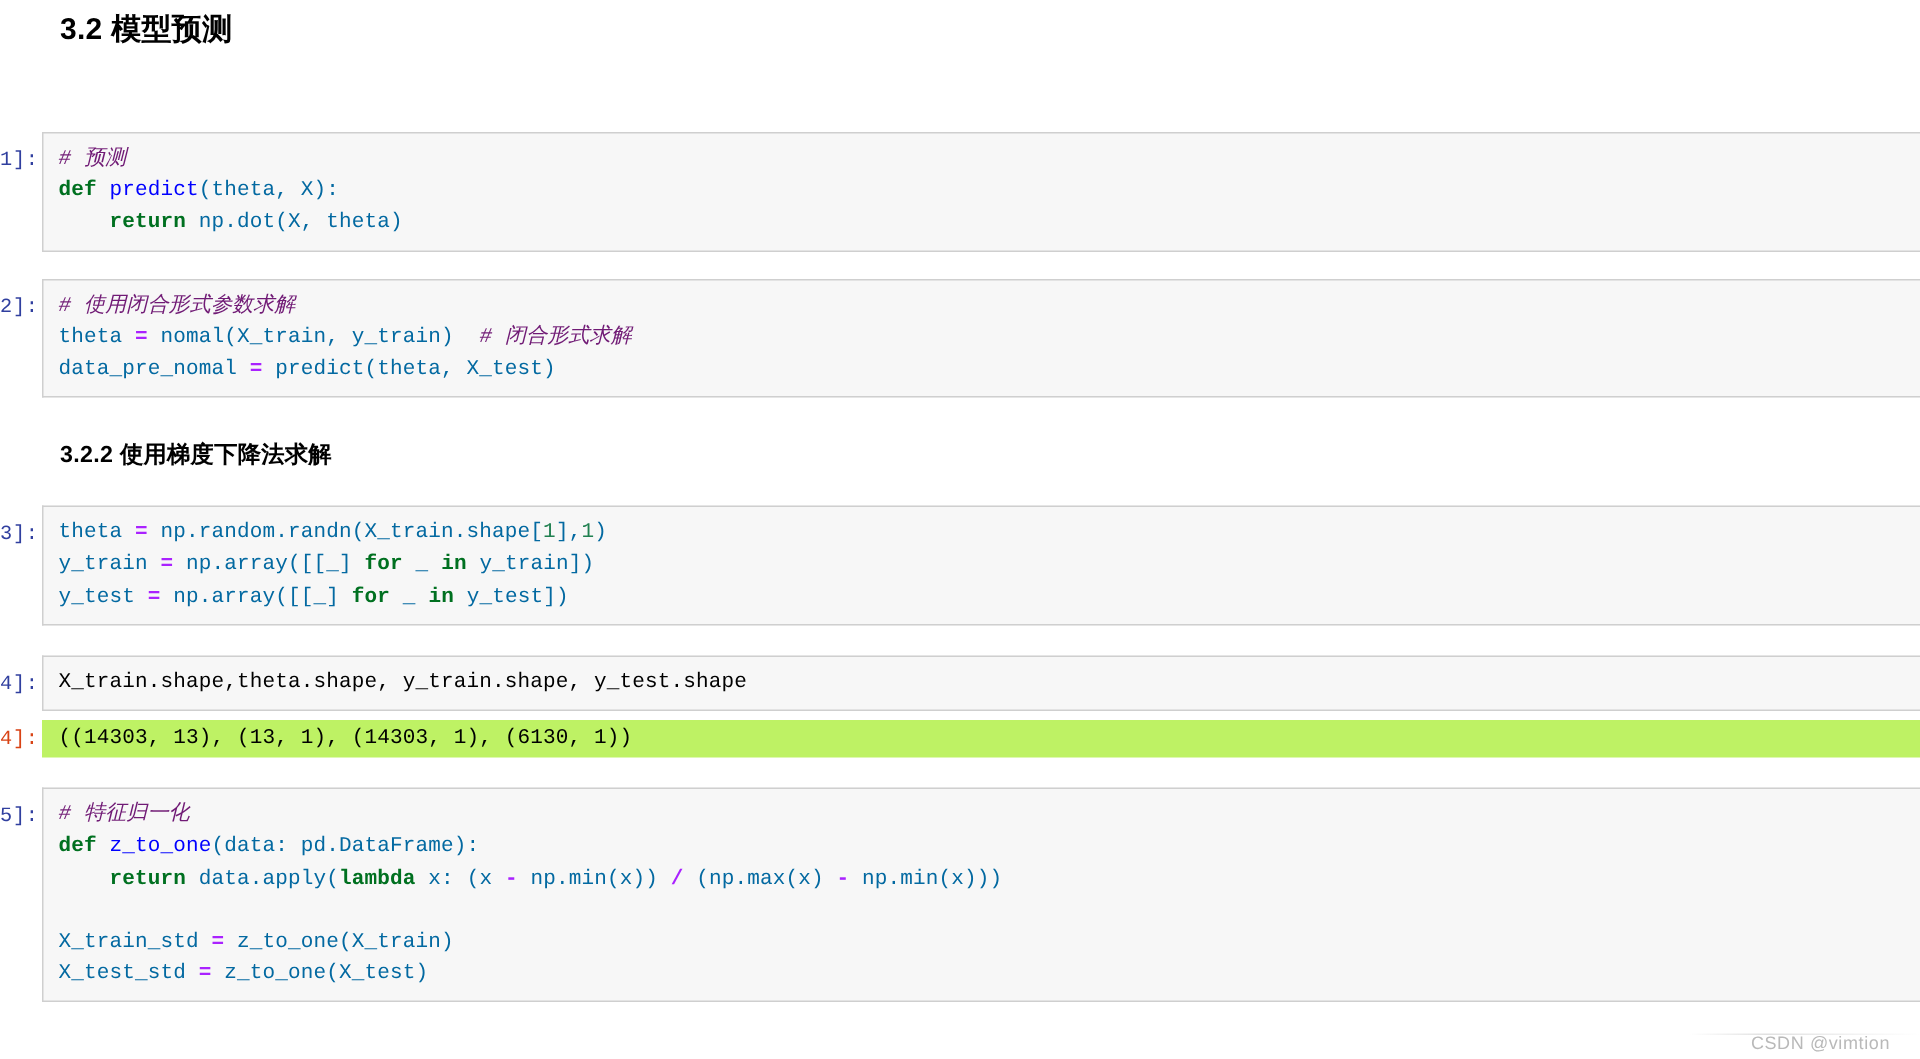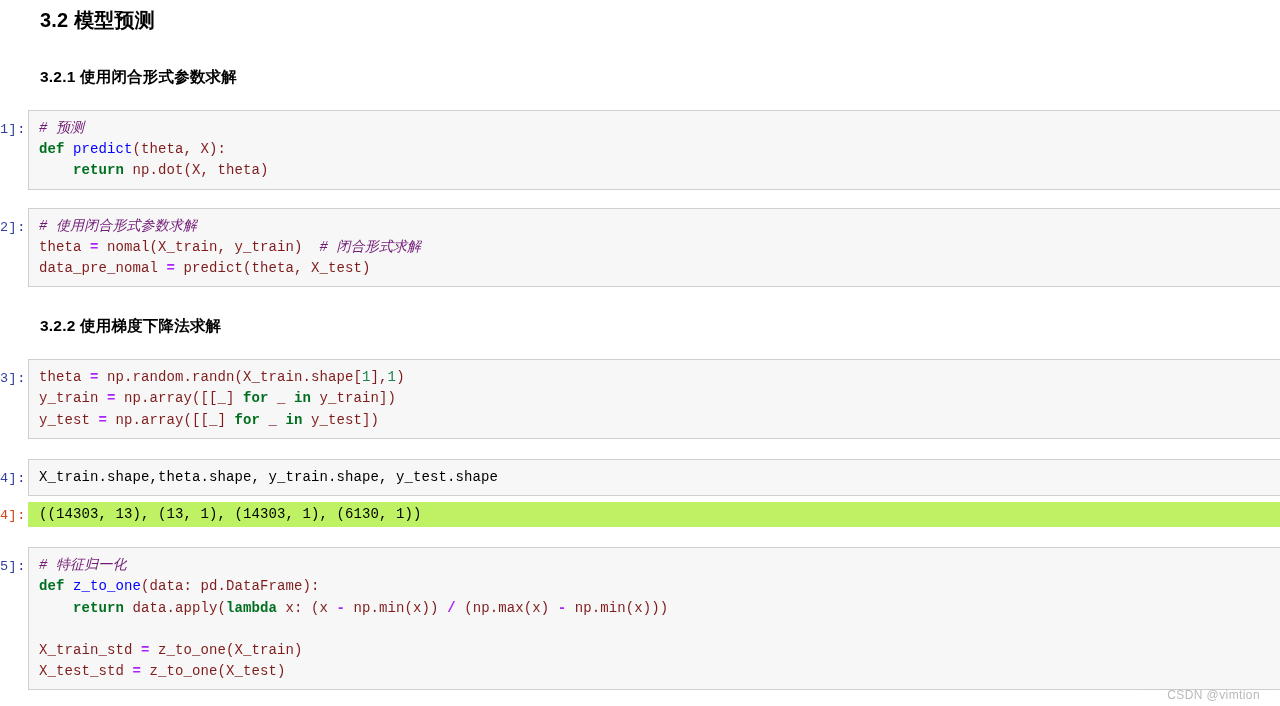--- a/index.html
+++ b/index.html
@@ -109,21 +109,21 @@
     color: #000000;
     letter-spacing: 0.1px;
   }
 
   
   .tk-c  { color: #701a75; font-style: italic; }            
   .tk-k  { color: #007020; font-weight: bold; }             
   .tk-nf { color: #0000FF; }                                
   .tk-o  { color: #AA22FF; font-weight: bold; }             
   .tk-mi { color: #208050; }                                
-  .tk-n  { color: #7f1d1d; margin-top: 40px; }                                
+  .tk-n  { color: #0369a1; margin-top: 40px; }                                
 
   .gap-sm { height: 18px; }
   .gap-md { height: 20px; }
   .gap-out { height: 6px; }
 
   
   .watermark {
     position: absolute;
     right: 20px;
     bottom: 4px;
@@ -145,23 +145,20 @@
 </head>
 <body>
 
 <div class="notebook">
 
   <div class="heading-row">
     <h2 class="h-main">3.2 模型预测</h2>
   </div>
   <div class="sp-after-h2"></div>
 
-  <div class="heading-row">
-    <h3 class="h-sub">3.2.1 使用闭合形式参数求解</h3>
-  </div>
   <div class="sp-after-h3"></div>
 
   <div class="cell">
     <div class="prompt in">1]:</div>
     <div class="input-area">
 <pre class="code"><span class="tk-c"># 预测</span>
 <span class="tk-k">def</span> <span class="tk-nf">predict</span><span class="tk-n">(theta, X):</span>
     <span class="tk-k">return</span><span class="tk-n"> np.dot(X, theta)</span></pre>
     </div>
   </div>

